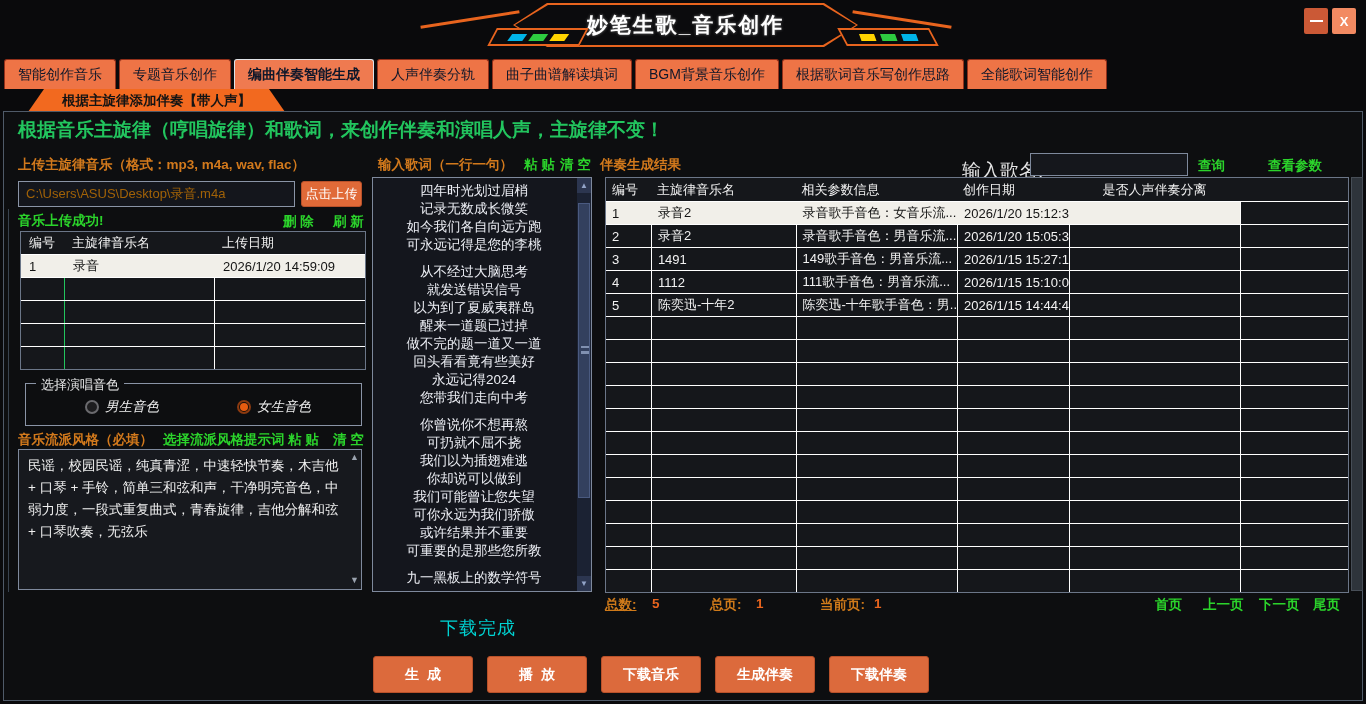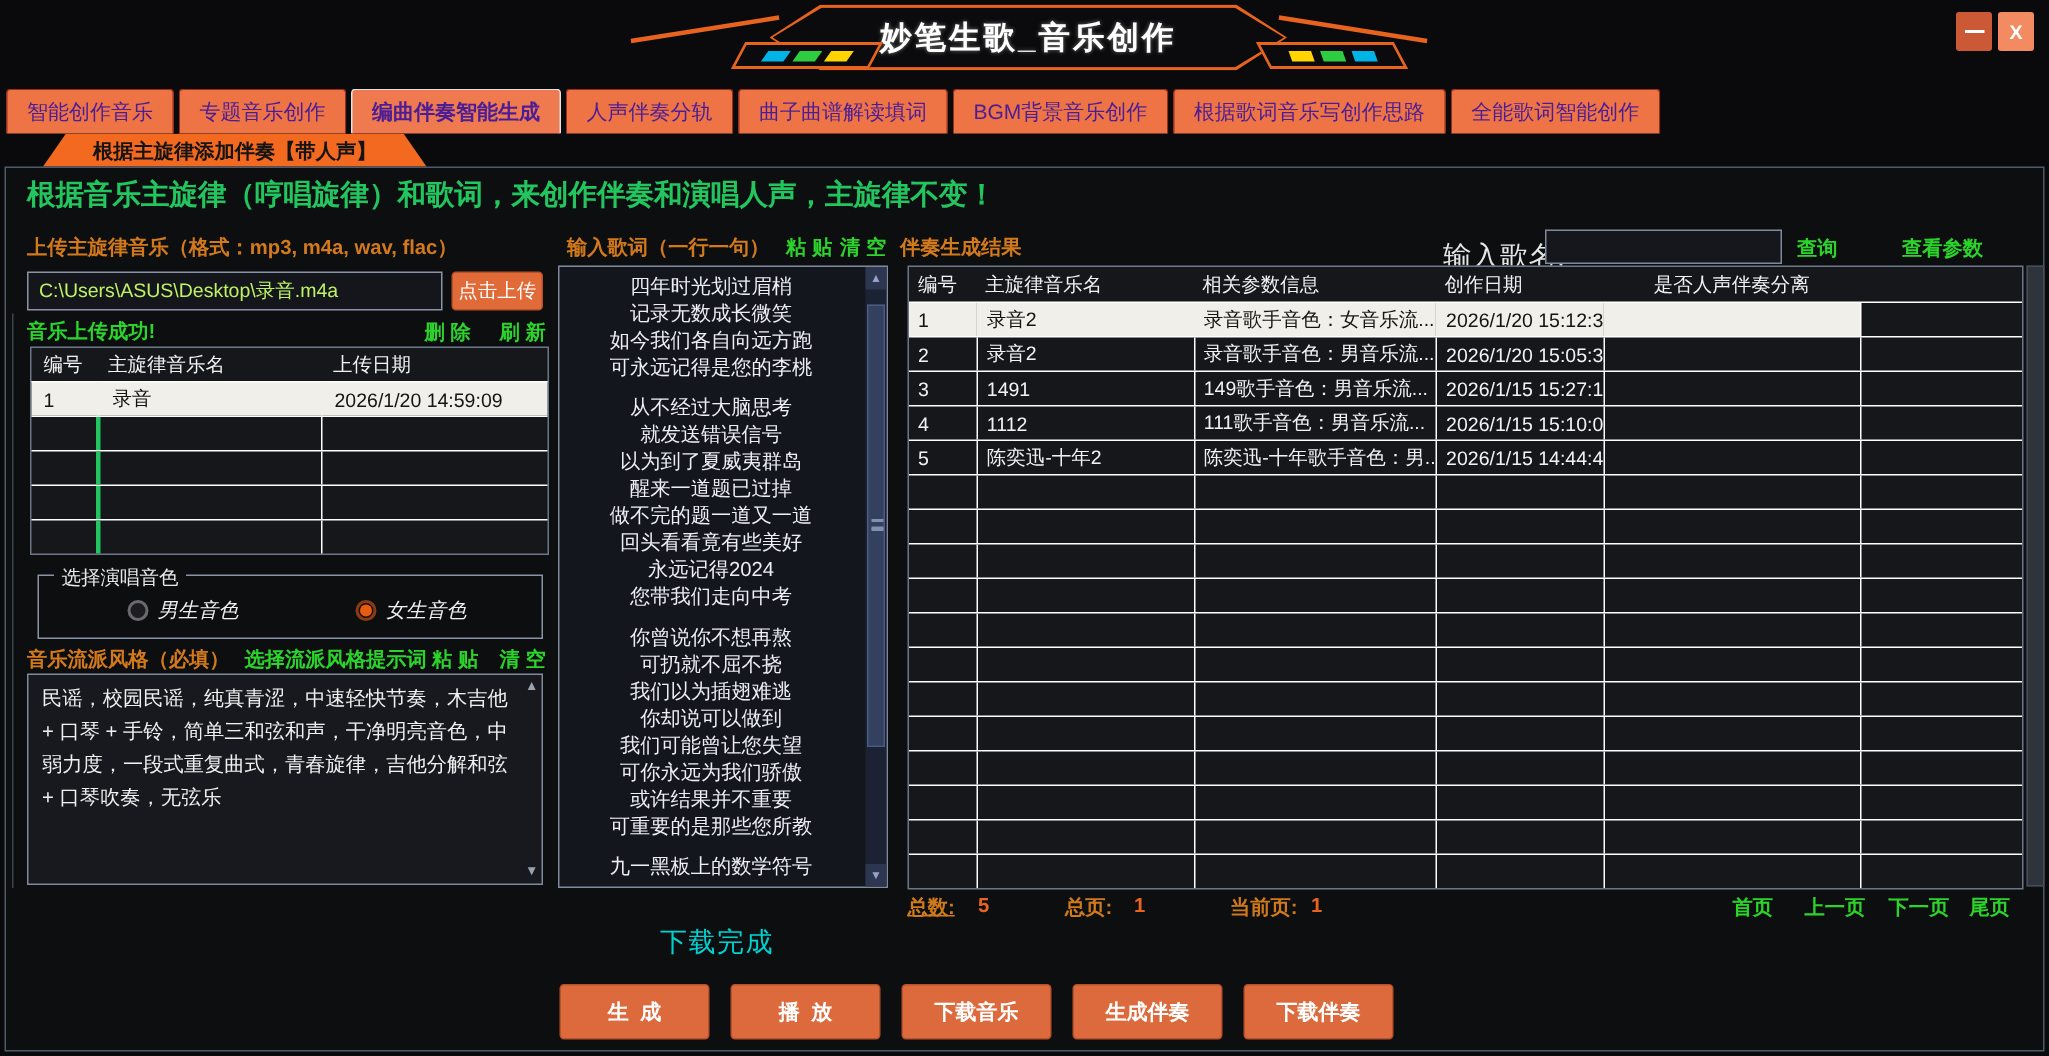--- a/index.html
+++ b/index.html
@@ -31,21 +31,21 @@
     display:flex; align-items:center; justify-content:center; color:#fff;
     font-weight:bold; font-size:13px; cursor:pointer; }
   #btn-min { left:1304px; background:#cb5936; }
   #btn-min .bar { width:13px; height:2px; background:#fff; }
   #btn-close { left:1332px; background:#f28a62; }
 
   
   #main-tabs { position:absolute; left:4px; top:59px; display:flex; gap:3px; }
   .mtab { height:30px; line-height:28px; padding:0 13px; background:#ee7446;
     border:1px solid #93301a; border-bottom:none; border-radius:3px 3px 0 0;
-    font-size:14px; color:#4c1d95; white-space:nowrap; cursor:pointer; }
+    font-size:14px; color:#0f172a; white-space:nowrap; cursor:pointer; }
   .mtab.active { background:#ef7a50; border-color:#dfe3e8; font-weight:bold; }
 
   
   #sub-tabs { position:absolute; left:28px; top:89px; display:flex; gap:6px; }
   .stab { height:23px; line-height:23px; padding:0 34px; font-size:13.5px;
     white-space:nowrap; cursor:pointer;
     clip-path:polygon(16px 0,calc(100% - 16px) 0,100% 100%,0 100%); }
   .stab.active { background:#f2691f; color:#141414; font-weight:bold; }
   .stab-wrap { position:relative; background:#5f6c7c; height:23px;
     clip-path:polygon(16px 0,calc(100% - 16px) 0,100% 100%,0 100%); }
@@ -68,36 +68,36 @@
   #lyrics-paste { left:524px; top:156px; }
   #lyrics-clear { left:560px; top:156px; }
   #results-label { left:600px; top:156px; }
   #song-label { left:962px; top:158px; }
   #song-input { left:1030px; top:153px; width:158px; height:23px; background:#15171c;
     border:1px solid #7e899c; color:#fff; font-size:13px; padding:0 5px; }
   #query-link { left:1198px; top:157px; }
   #params-link { left:1268px; top:157px; }
 
   #file-input { left:18px; top:181px; width:277px; height:26px; background:#14161c;
-    border:1px solid #8a94a6; color:#bef264; font-size:13px; padding:0 7px; }
+    border:1px solid #8a94a6; color:#a16207; font-size:13px; padding:0 7px; }
   #upload-btn { left:301px; top:181px; width:61px; height:26px; background:#e06a38;
     border:1px solid #b9512a; border-radius:3px; color:#fff; font-size:13px;
     display:flex; align-items:center; justify-content:center; cursor:pointer; }
   #upload-status { left:18px; top:212px; }
   #delete-link { left:283px; top:213px; }
   #refresh-link { left:333px; top:213px; }
 
   
   #ltable { left:20px; top:231px; width:346px; border:1px solid #6b7688; background:#15171b; }
   .lt-head { display:flex; height:22px; align-items:center; font-size:13px; color:#f2f2f2; }
   .lt-row { display:flex; height:23px; align-items:center; font-size:13px; color:#f2f2f2;
     border-top:1px solid #ffffff; cursor:pointer; }
   .lt-row.selected { background:#f1efe9; color:#141414; }
   .lc { height:100%; display:flex; align-items:center; padding-left:8px; overflow:hidden; white-space:nowrap; }
-  .lc0 { width:43px; } .lc1 { width:150px; border-left:3px solid #22c55e; } .lc2 { width:151px; border-left:1px solid #fff; }
+  .lc0 { width:43px; } .lc1 { width:150px; border-left:1px solid #22c55e; } .lc2 { width:151px; border-left:1px solid #fff; }
   .lt-head .lc1,.lt-head .lc2 { border-left:none; }
   .lt-row.selected .lc1,.lt-row.selected .lc2 { border-left-color:#f1efe9; }
 
   
   #voice-box { left:25px; top:383px; width:337px; height:43px; border:1px solid #8a94a6; }
   #voice-label { left:36px; top:376px; background:#0d0e10; padding:0 5px; font-size:13px; color:#e8e8e8; }
   #voice-opts { left:85px; top:398px; display:flex; gap:78px; }
   .vopt { display:flex; align-items:center; gap:6px; cursor:pointer; font-size:13.5px; color:#f0f0f0;font-style:italic; }
   .radio { width:14px; height:14px; border-radius:50%; background:#1d1d1f; border:2px solid #6a6a6e;
     display:flex; align-items:center; justify-content:center; }

